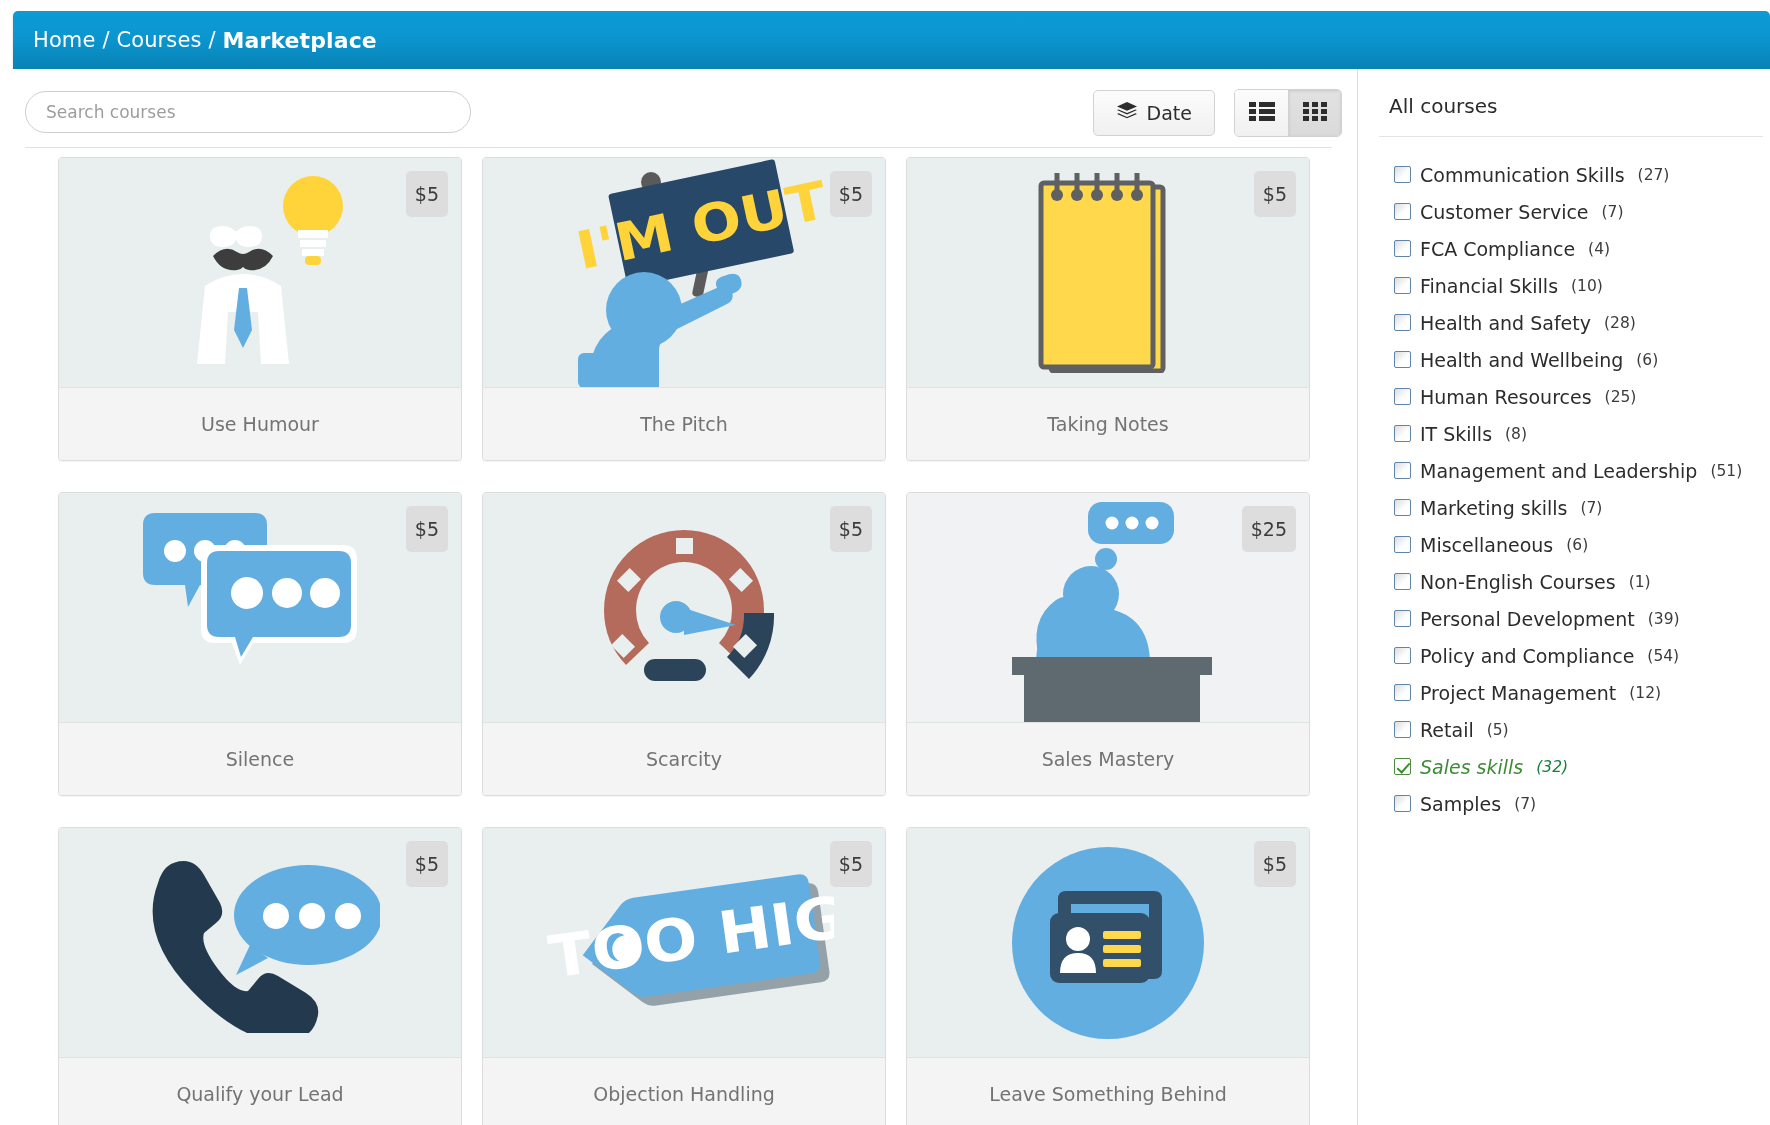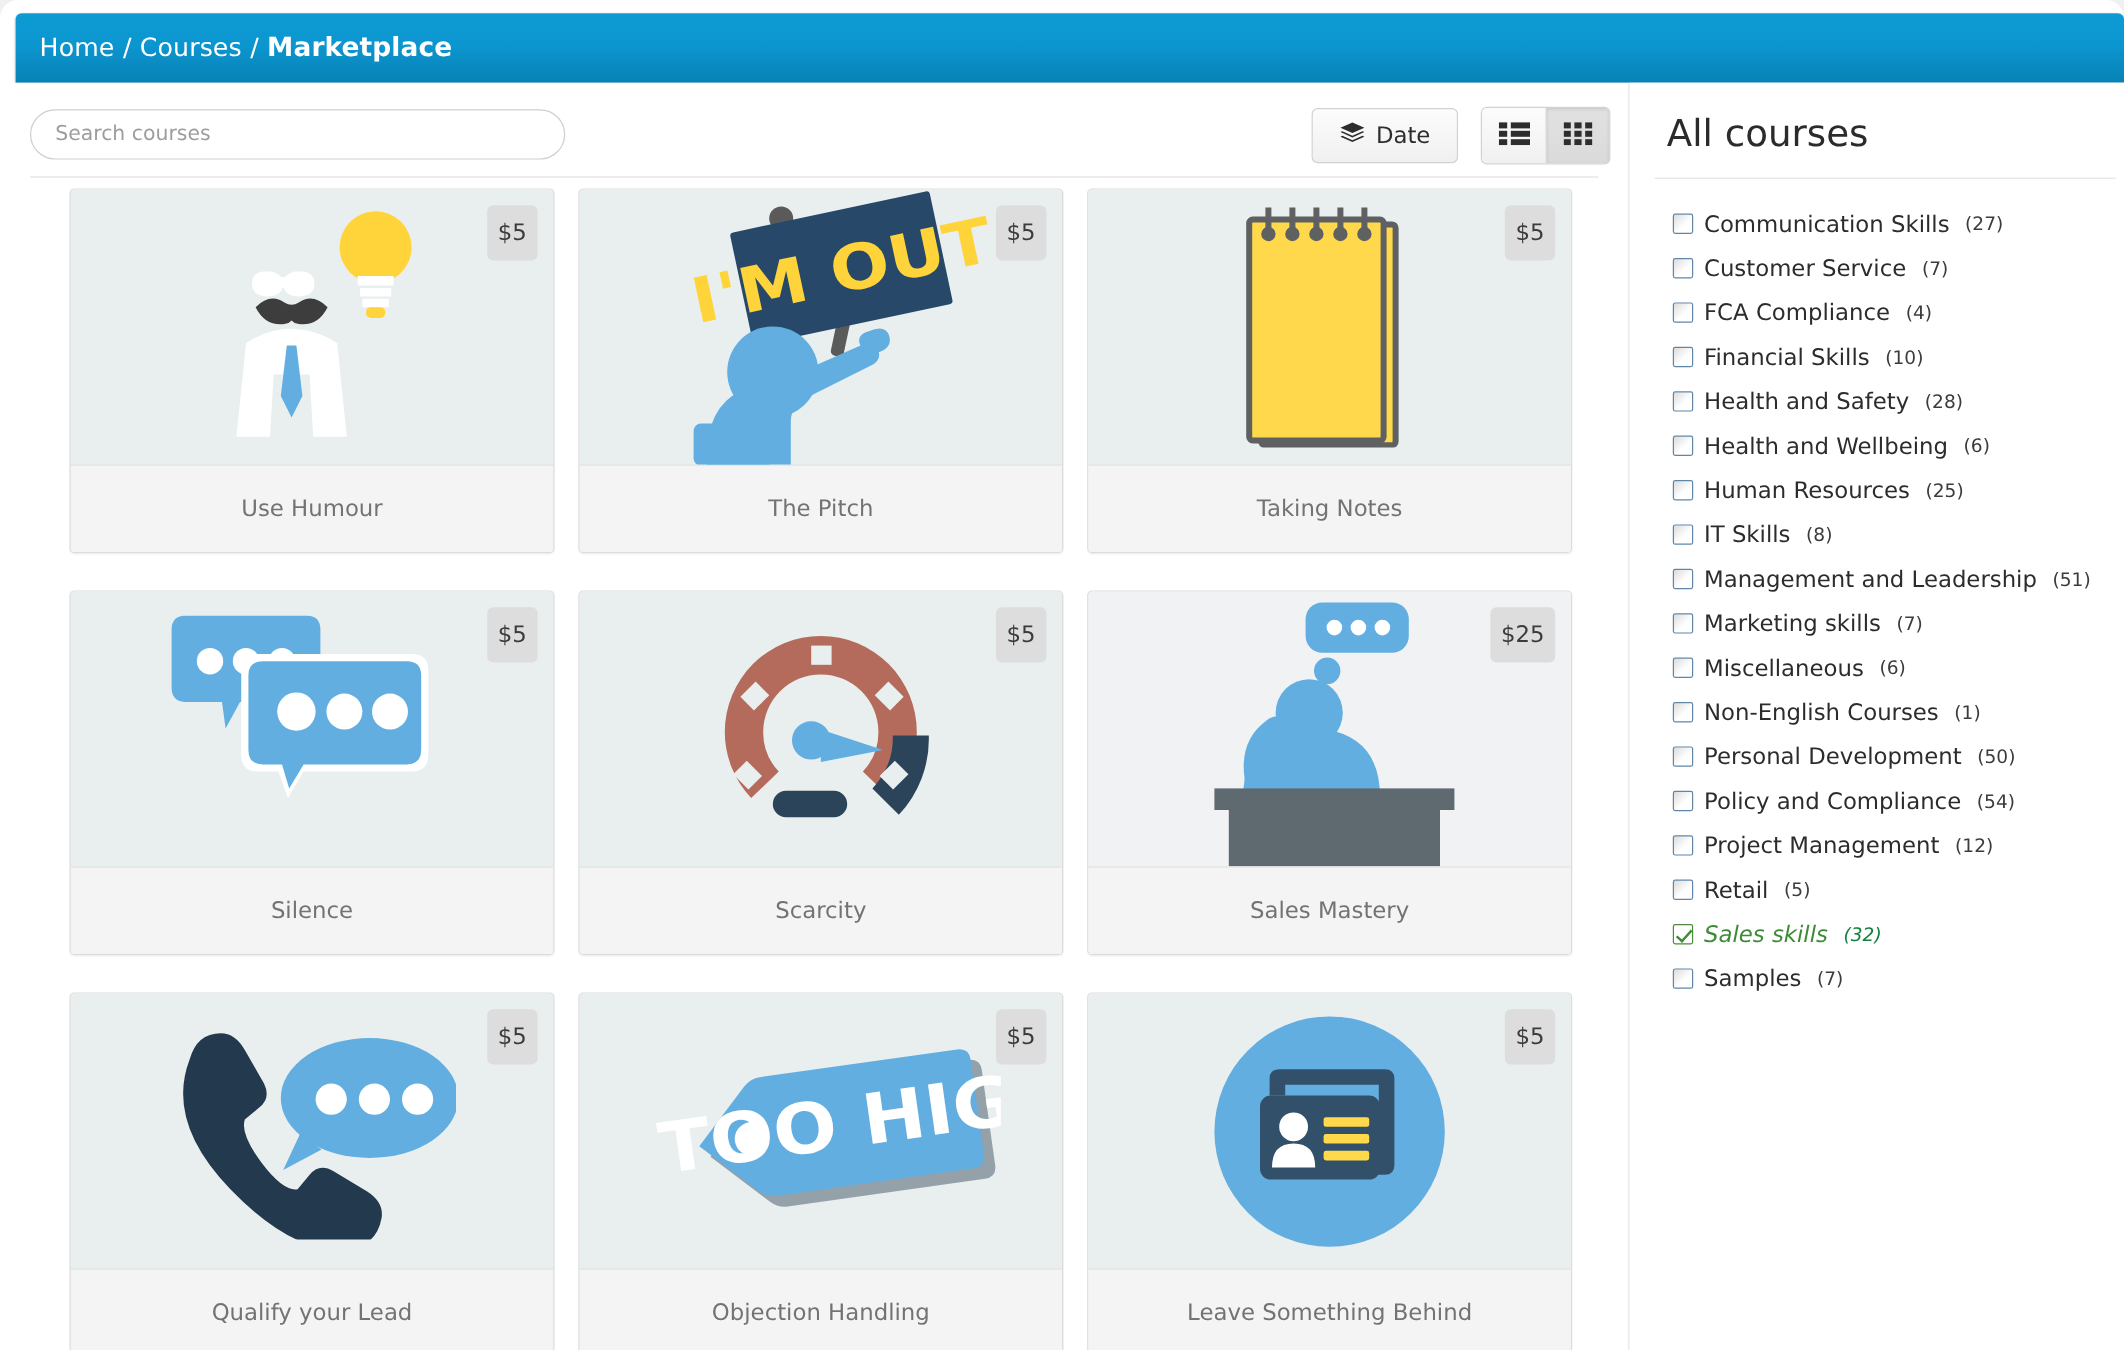--- a/index.html
+++ b/index.html
@@ -8,21 +8,20 @@
     margin: 0; padding: 0;
     width: 1770px; height: 1125px;
     background: #eef0f1;
     font-family: "DejaVu Sans", "Liberation Sans", sans-serif;
     overflow: hidden;
   }
   #app {
     position: relative;
     width: 1770px; height: 1125px;
     background: #ffffff;
-    border-radius: 15px;
   }
 
   
   .breadcrumb-bar {
     position: absolute;
     left: 13px; top: 11px;
     width: 1757px; height: 58px;
     background: linear-gradient(to bottom, #0d9bd4 0%, #0c96d0 45%, #0782b4 100%);
     border-top-left-radius: 5px;
     border-top-right-radius: 5px;
@@ -178,21 +177,21 @@
 
   
   .sidebar {
     position: absolute;
     left: 1358px; top: 0;
     width: 412px; height: 1056px;
     background: #ffffff;
     padding: 0 0 0 16px;
   }
   .sidebar-title {
-    font-size: 31px;
+    font-size: 20px;
     color: #2b2b2b;
     padding: 25px 0 0 15px;
     font-weight: normal;
     margin: 0;
   }
   .sidebar-rule {
     margin: 18px 0 0 5px;
     width: 384px; height: 1px;
     background: #e4e4e4;
   }
@@ -564,21 +563,21 @@
           <span class="facet-count">(6)</span>
         </li>
         <li class="facet-item">
           <span class="cb"></span>
           <span class="facet-label">Non-English Courses</span>
           <span class="facet-count">(1)</span>
         </li>
         <li class="facet-item">
           <span class="cb"></span>
           <span class="facet-label">Personal Development</span>
-          <span class="facet-count">(50)</span>
+          <span class="facet-count">(39)</span>
         </li>
         <li class="facet-item">
           <span class="cb"></span>
           <span class="facet-label">Policy and Compliance</span>
           <span class="facet-count">(54)</span>
         </li>
         <li class="facet-item">
           <span class="cb"></span>
           <span class="facet-label">Project Management</span>
           <span class="facet-count">(12)</span>

